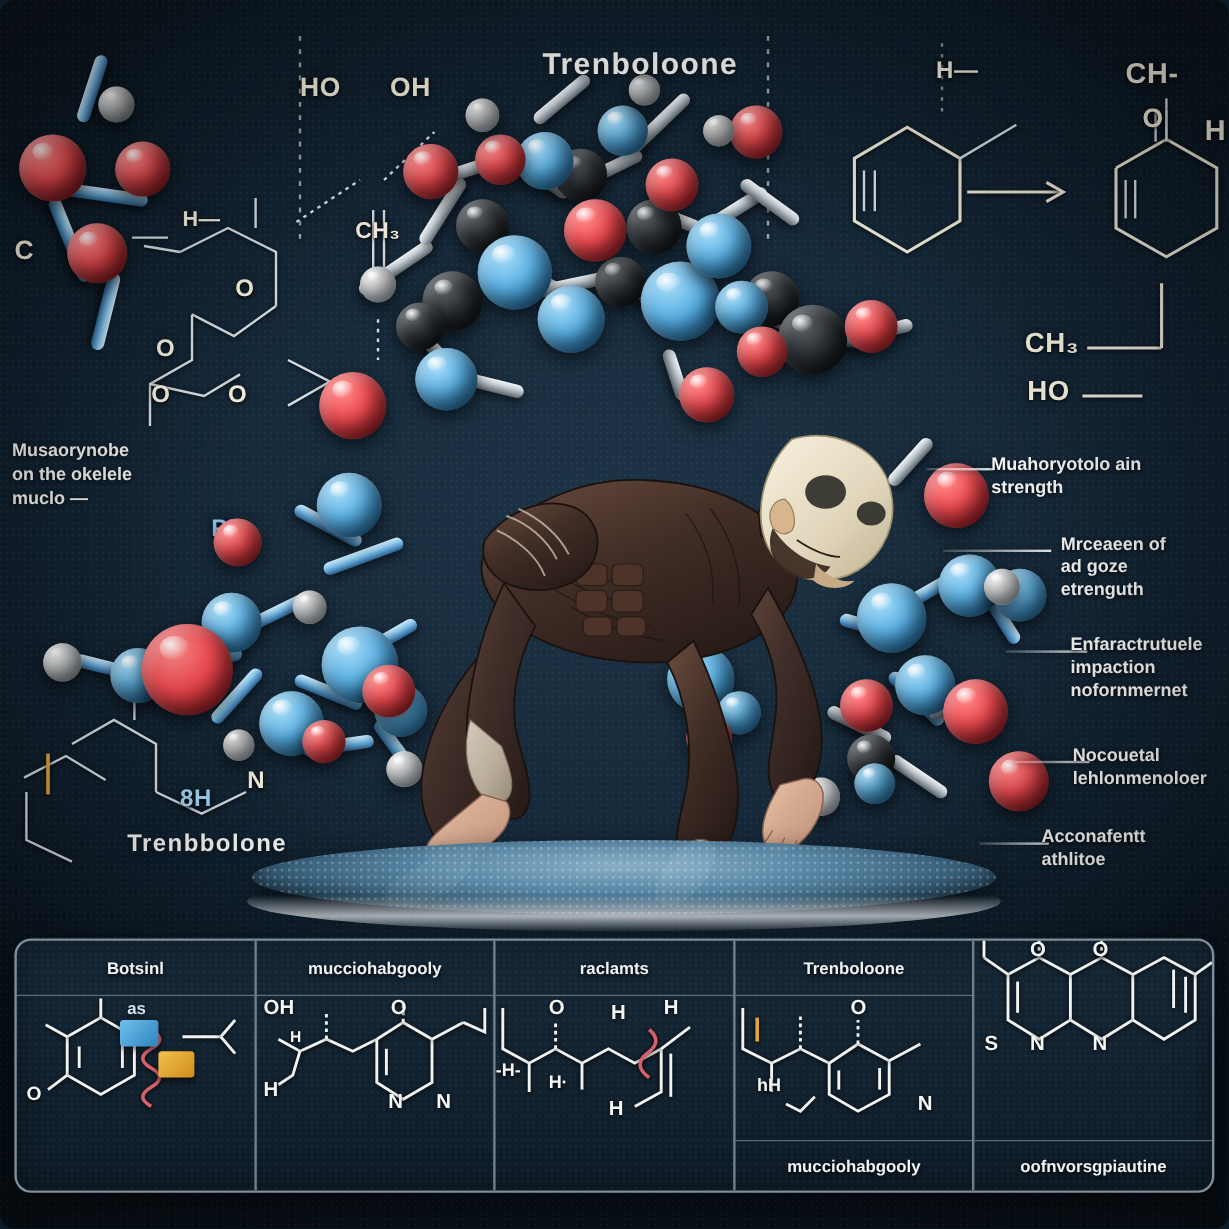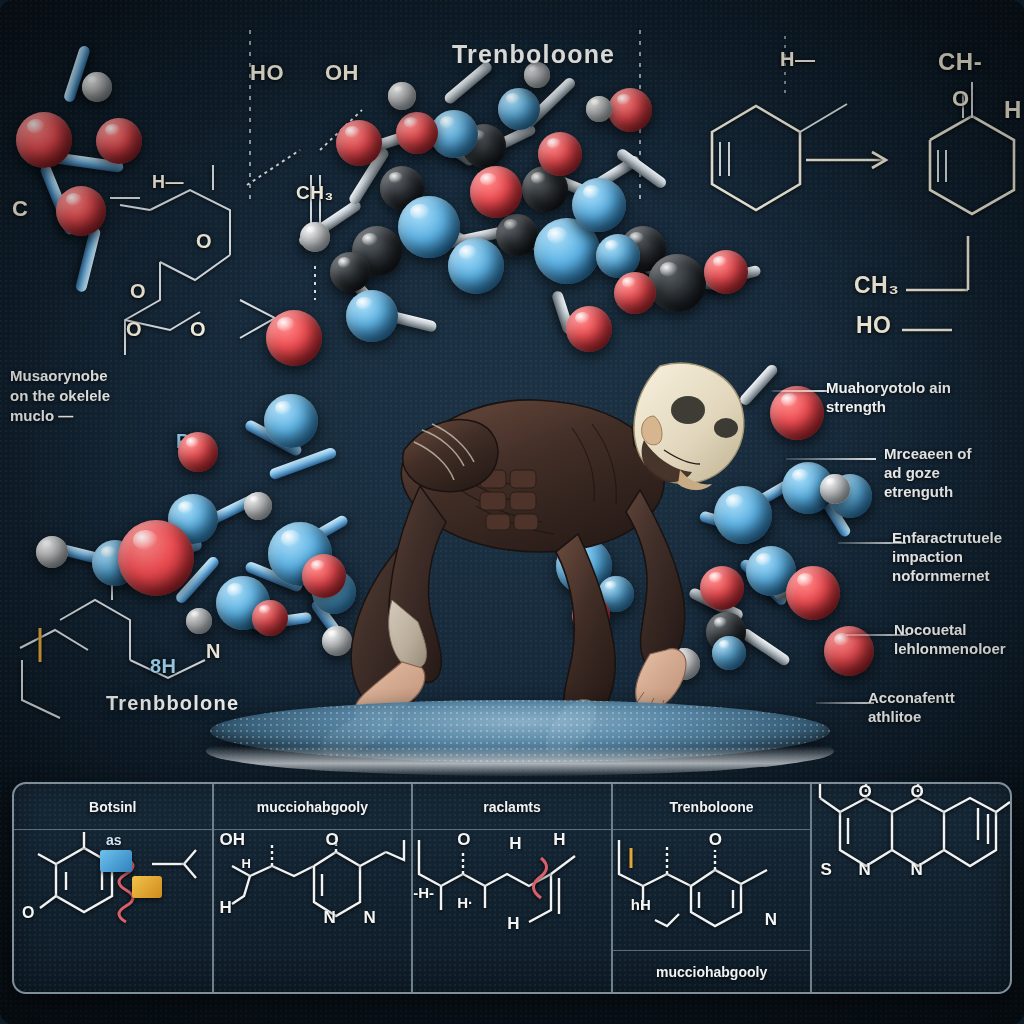--- a/index.html
+++ b/index.html
@@ -668,16 +668,17 @@
           <line class="panelstroke" x1="54" y1="14" x2="54" y2="-2" stroke-dasharray="3 3"></line>
           <line class="panelstroke" x1="106" y1="14" x2="106" y2="-2" stroke-dasharray="3 3"></line>
           <line class="panelstroke" x1="184" y1="28" x2="198" y2="18"></line>
         </svg>
         <div class="pl" style="left:46px; top:-2px;">O</div>
         <div class="pl" style="left:98px; top:-2px;">O</div>
         <div class="pl" style="left:8px;  top:76px;">S</div>
         <div class="pl" style="left:46px; top:76px;">N</div>
         <div class="pl" style="left:98px; top:76px;">N</div>
       </div>
+      <div class="panel-foot">oofnvorsgpiautine</div>
     </div>
 
   </div>
 </div>
 
 </body></html>

